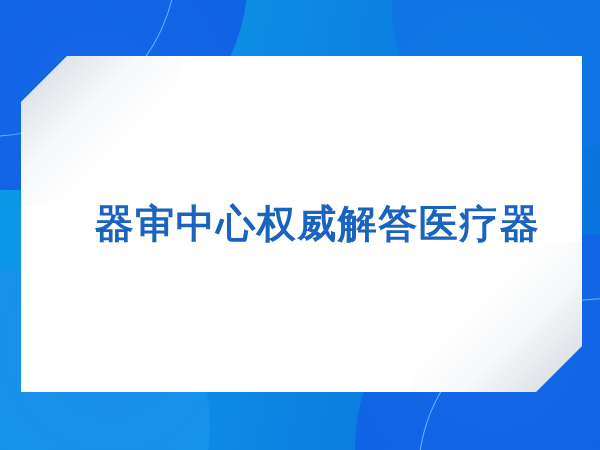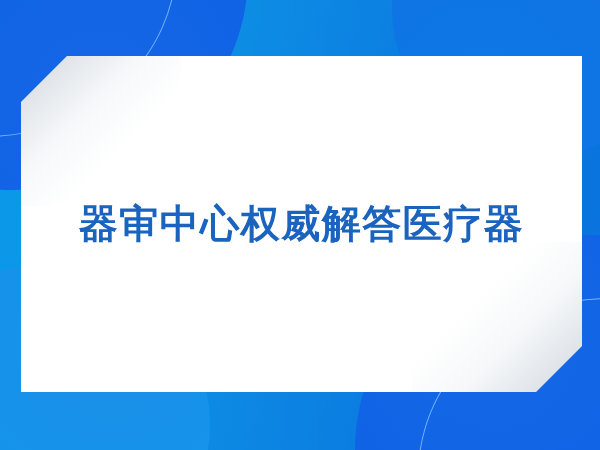--- a/index.html
+++ b/index.html
@@ -112,21 +112,21 @@
     bottom: 0;
     width: 170px;
     height: 150px;
     background: linear-gradient(315deg, rgba(120,140,160,0.34) 0%, rgba(180,195,210,0.12) 38%, rgba(255,255,255,0) 62%);
     pointer-events: none;
   }
 
   
   #headline {
     position: absolute;
-    left: 0;
+    left: 16px;
     top: 0;
     width: 100%;
     height: 100%;
     display: flex;
     flex-direction: column;
     align-items: center;
     justify-content: center;
     gap: 20px;
   }
   .headline-line {

